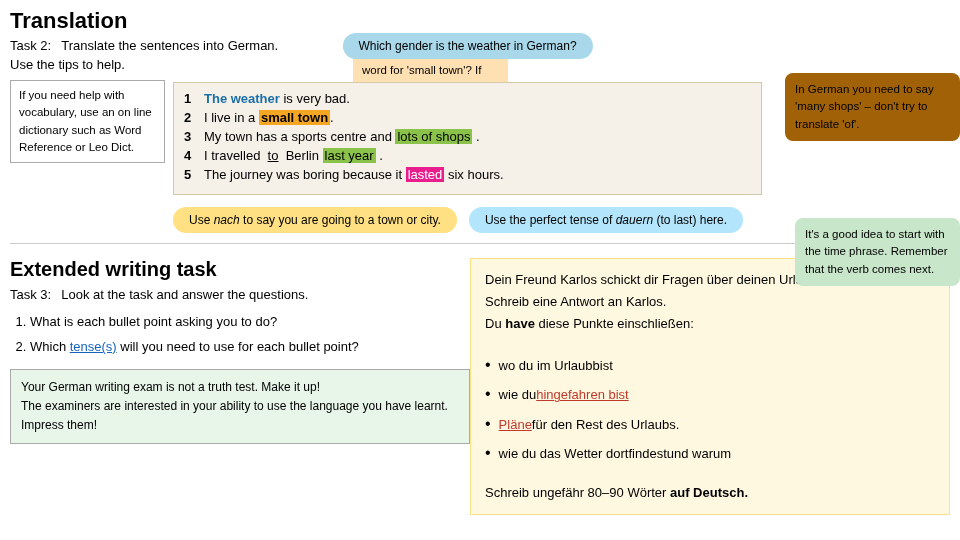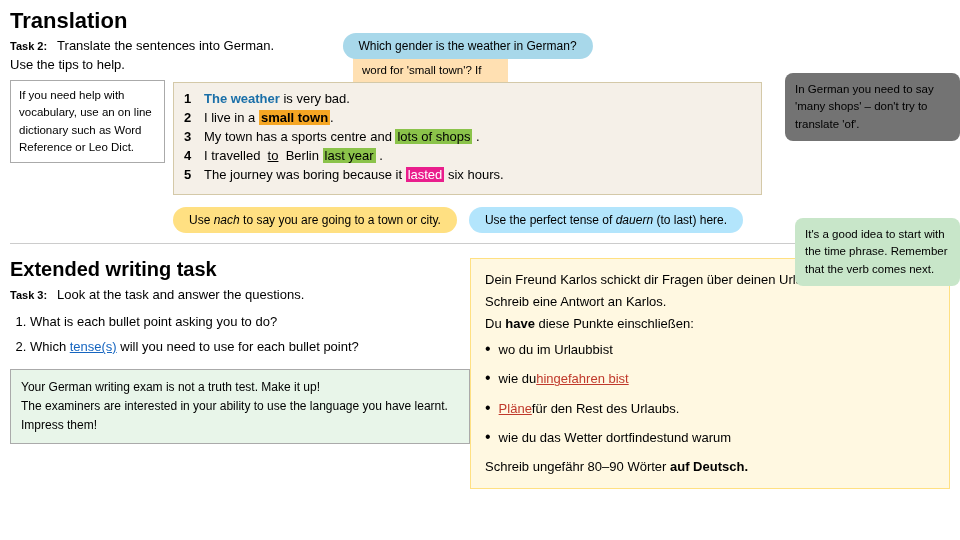--- a/index.html
+++ b/index.html
@@ -28,22 +28,22 @@
     }
 
     .task-row {
       display: flex;
       align-items: baseline;
       gap: 10px;
       margin-bottom: 4px;
     }
 
     .task-label {
-      font-weight: bold;
-      font-size: 11px;
+      font-weight: normal;
+      font-size: 13px;
     }
 
     .task-desc {
       font-size: 13px;
     }
 
     .use-tips {
       font-size: 13px;
       margin-bottom: 6px;
     }
@@ -130,21 +130,21 @@
       font-size: 12px;
       text-align: center;
       white-space: nowrap;
     }
 
     .bubble-top-right {
       position: absolute;
       top: -5px;
       right: -10px;
       width: 175px;
-      background: #737373;
+      background: #a16207;
       border-radius: 8px;
       padding: 8px 10px;
       font-size: 11.5px;
       line-height: 1.5;
       margin-left: 30px;
     }
 
     .bubble-right-mid {
       position: absolute;
       top: 30px;
@@ -249,21 +249,21 @@
       background: #fff8e1;
       border: 1px solid #ffe082;
       padding: 10px 14px;
       font-size: 13px;
       line-height: 1.7;
     }
 
     .bullet-list {
       list-style: none;
       padding-left: 0;
-      margin: 0 0;
+      margin: 16px 0;
     }
 
     .bullet-list li {
       display: flex;
       align-items: baseline;
       margin-bottom: 2px;
     }
 
     .bullet-list li::before {
       content: "•";

